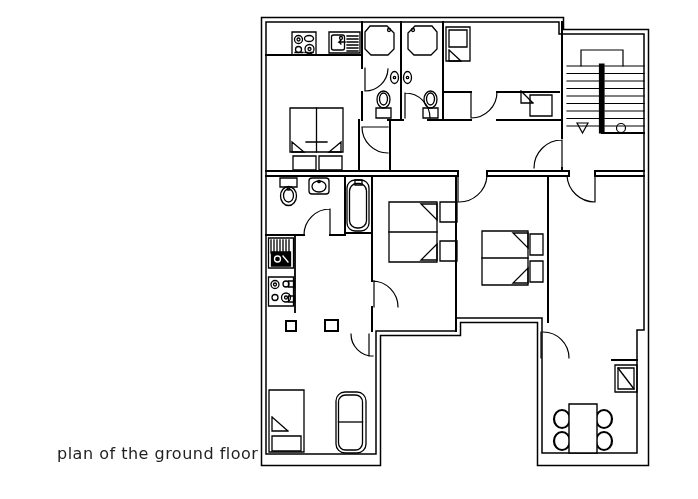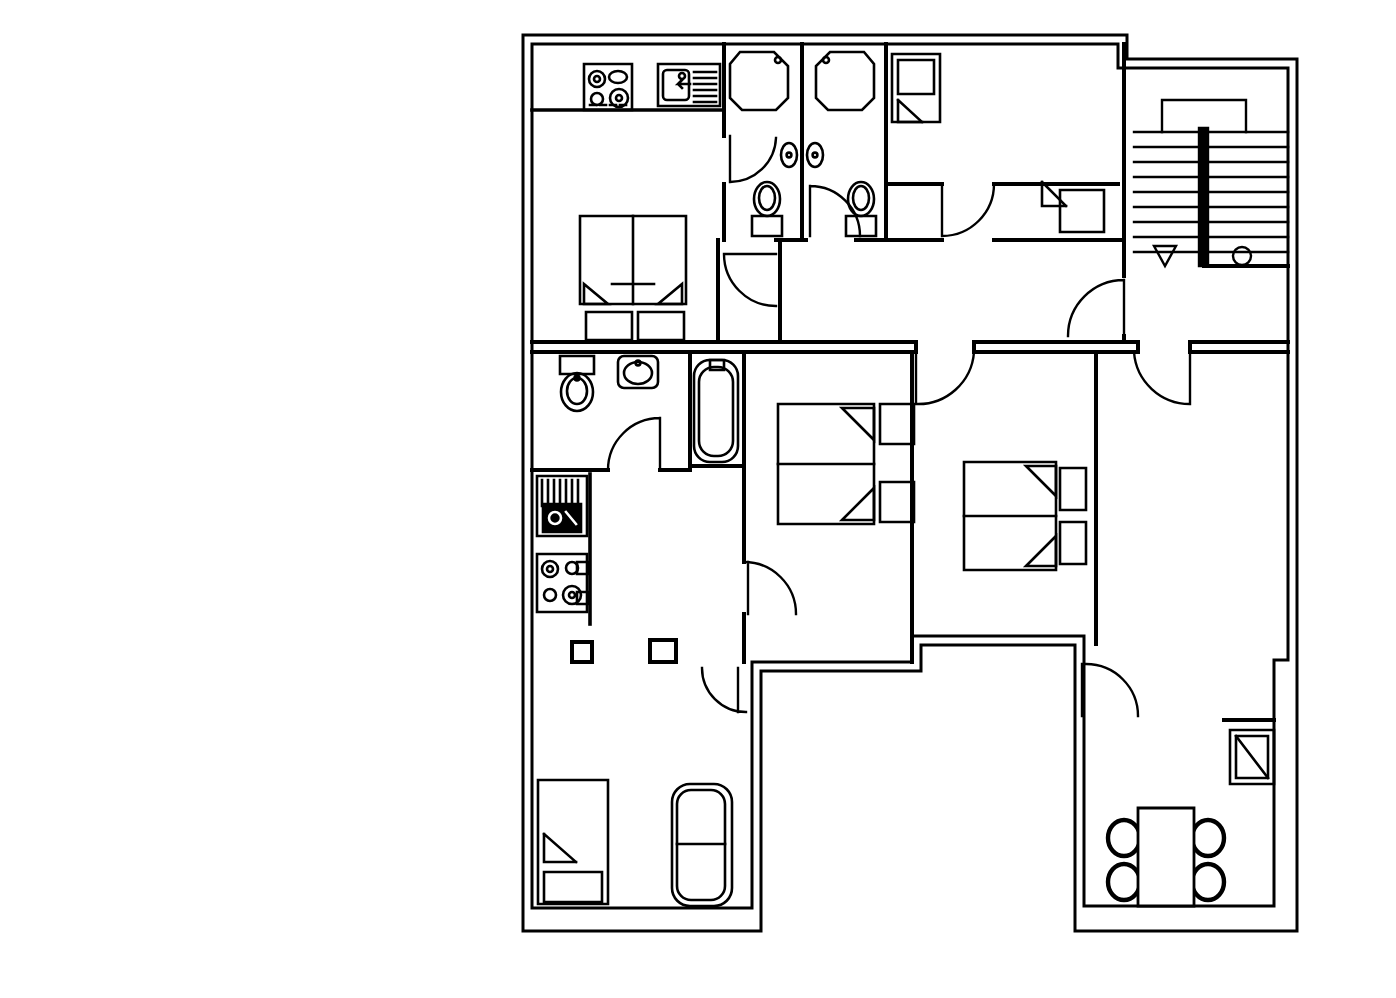--- a/index.html
+++ b/index.html
@@ -224,13 +224,14 @@
       <rect x="569" y="404" width="28" height="49" fill="#ffffff" stroke-width="1.4"></rect>
     </g>
     <g stroke-width="1.3">
       <rect x="615" y="365" width="22" height="27"></rect>
       <rect x="618" y="368" width="16" height="21"></rect>
       <path d="M618,368 L634,389"></path>
     </g>
 
   </svg>
 
+  <div class="caption">plan of the ground floor</div>
 </div>
 
 </body></html>

